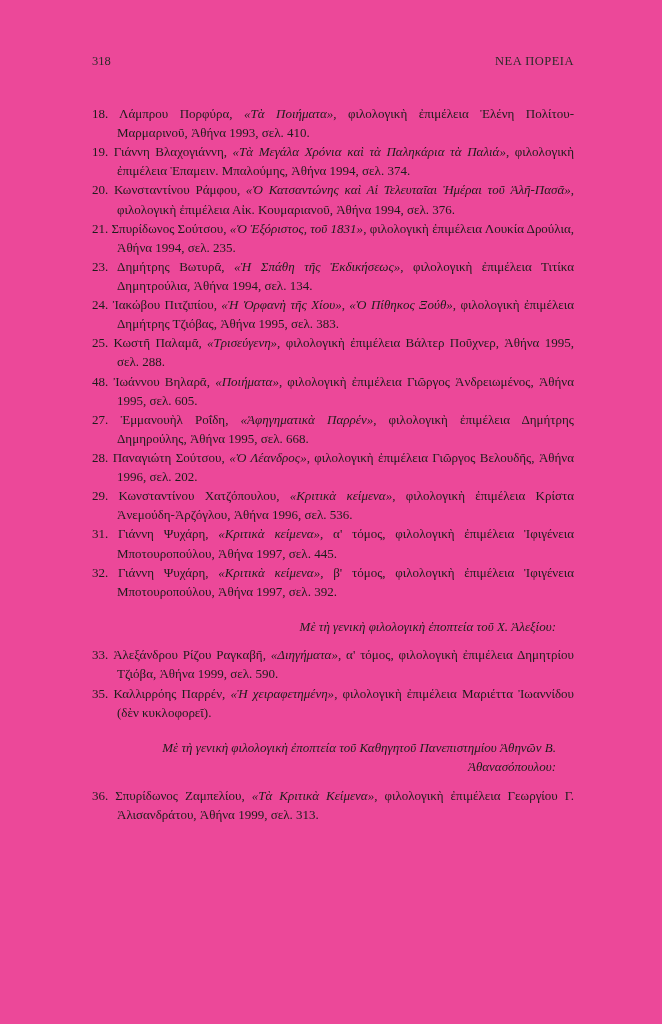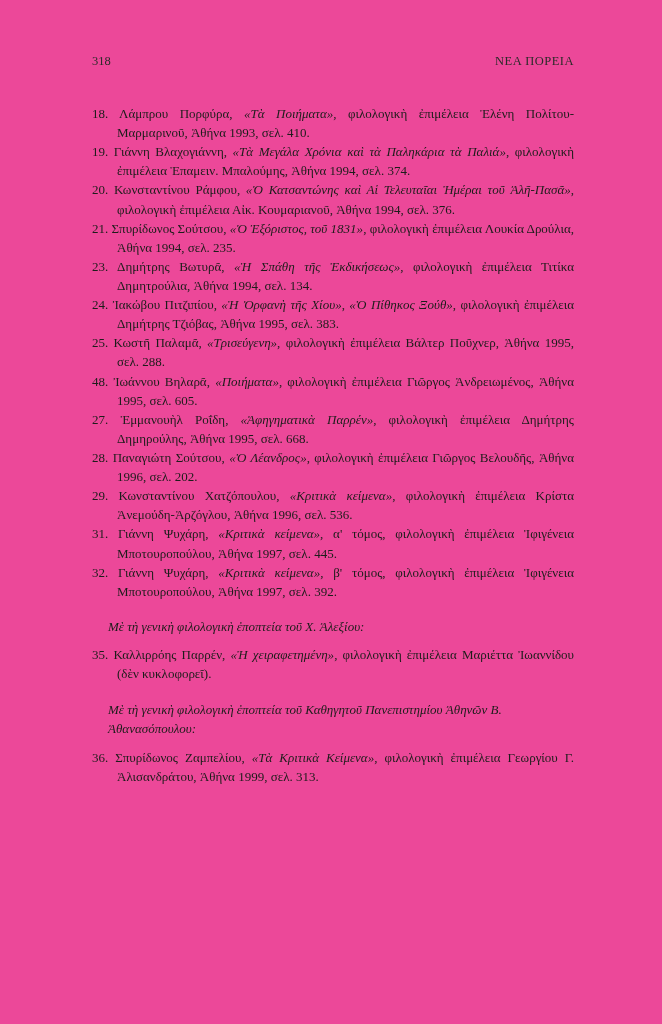--- a/index.html
+++ b/index.html
@@ -42,23 +42,23 @@
     padding-left: 25px;
     text-indent: -25px;
   }
 
   .entry em {
     font-style: italic;
   }
 
   .section-heading {
     font-style: italic;
-    text-align: left;
+    text-align: right;
     text-indent: 0;
-    margin: 16px 18px 9px 16px;
+    margin: 16px 18px 9px 4px;
     line-height: 1.5;
   }
 </style>
 </head>
 <body>
 
 <div class="page">
   <header class="running-head">
     <span class="folio">318</span>
     <span class="journal">ΝΕΑ ΠΟΡΕΙΑ</span>
@@ -71,17 +71,18 @@
       <div class="entry"><span class="num">23. </span><span>Δημήτρης Βωτυρᾶ, </span><em>«Ἡ Σπάθη τῆς Ἐκδικήσεως»</em><span>, φιλολογικὴ ἐπιμέλεια Τιτίκα Δημητρούλια, Ἀθήνα 1994, σελ. 134.</span></div>
       <div class="entry"><span class="num">24. </span><span>Ἰακώβου Πιτζιπίου, </span><em>«Ἡ Ὀρφανὴ τῆς Χίου»</em><span>, </span><em>«Ὁ Πίθηκος Ξούθ»</em><span>, φιλολογικὴ ἐπιμέλεια Δημήτρης Τζιόβας, Ἀθήνα 1995, σελ. 383.</span></div>
       <div class="entry"><span class="num">25. </span><span>Κωστῆ Παλαμᾶ, </span><em>«Τρισεύγενη»</em><span>, φιλολογικὴ ἐπιμέλεια Βάλτερ Ποῦχνερ, Ἀθήνα 1995, σελ. 288.</span></div>
       <div class="entry"><span class="num">48. </span><span>Ἰωάννου Βηλαρᾶ, </span><em>«Ποιήματα»</em><span>, φιλολογικὴ ἐπιμέλεια Γιῶργος Ἀνδρειωμένος, Ἀθήνα 1995, σελ. 605.</span></div>
       <div class="entry"><span class="num">27. </span><span>Ἐμμανουὴλ Ροΐδη, </span><em>«Ἀφηγηματικὰ Παρρέν»</em><span>, φιλολογικὴ ἐπιμέλεια Δημήτρης Δημηρούλης, Ἀθήνα 1995, σελ. 668.</span></div>
       <div class="entry"><span class="num">28. </span><span>Παναγιώτη Σούτσου, </span><em>«Ὁ Λέανδρος»</em><span>, φιλολογικὴ ἐπιμέλεια Γιῶργος Βελουδῆς, Ἀθήνα 1996, σελ. 202.</span></div>
       <div class="entry"><span class="num">29. </span><span>Κωνσταντίνου Χατζόπουλου, </span><em>«Κριτικὰ κείμενα»</em><span>, φιλολογικὴ ἐπιμέλεια Κρίστα Ἀνεμούδη-Ἀρζόγλου, Ἀθήνα 1996, σελ. 536.</span></div>
       <div class="entry"><span class="num">31. </span><span>Γιάννη Ψυχάρη, </span><em>«Κριτικὰ κείμενα»</em><span>, α' τόμος, φιλολογικὴ ἐπιμέλεια Ἰφιγένεια Μποτουροπούλου, Ἀθήνα 1997, σελ. 445.</span></div>
       <div class="entry"><span class="num">32. </span><span>Γιάννη Ψυχάρη, </span><em>«Κριτικὰ κείμενα»</em><span>, β' τόμος, φιλολογικὴ ἐπιμέλεια Ἰφιγένεια Μποτουροπούλου, Ἀθήνα 1997, σελ. 392.</span></div>
       <div class="section-heading">Μὲ τὴ γενικὴ φιλολογικὴ ἐποπτεία τοῦ Χ. Ἀλεξίου:</div>
+      <div class="entry"><span class="num">33. </span><span>Ἀλεξάνδρου Ρίζου Ραγκαβῆ, </span><em>«Διηγήματα»</em><span>, α' τόμος, φιλολογικὴ ἐπιμέλεια Δημητρίου Τζιόβα, Ἀθήνα 1999, σελ. 590.</span></div>
       <div class="entry"><span class="num">35. </span><span>Καλλιρρόης Παρρέν, </span><em>«Ἡ χειραφετημένη»</em><span>, φιλολογικὴ ἐπιμέλεια Μαριέττα Ἰωαννίδου (δὲν κυκλοφορεῖ).</span></div>
       <div class="section-heading">Μὲ τὴ γενικὴ φιλολογικὴ ἐποπτεία τοῦ Καθηγητοῦ Πανεπιστημίου Ἀθηνῶν Β. Ἀθανασόπουλου:</div>
       <div class="entry"><span class="num">36. </span><span>Σπυρίδωνος Ζαμπελίου, </span><em>«Τὰ Κριτικὰ Κείμενα»</em><span>, φιλολογικὴ ἐπιμέλεια Γεωργίου Γ. Ἀλισανδράτου, Ἀθήνα 1999, σελ. 313.</span></div>
     </main>
 </div>
 
 </body></html>

